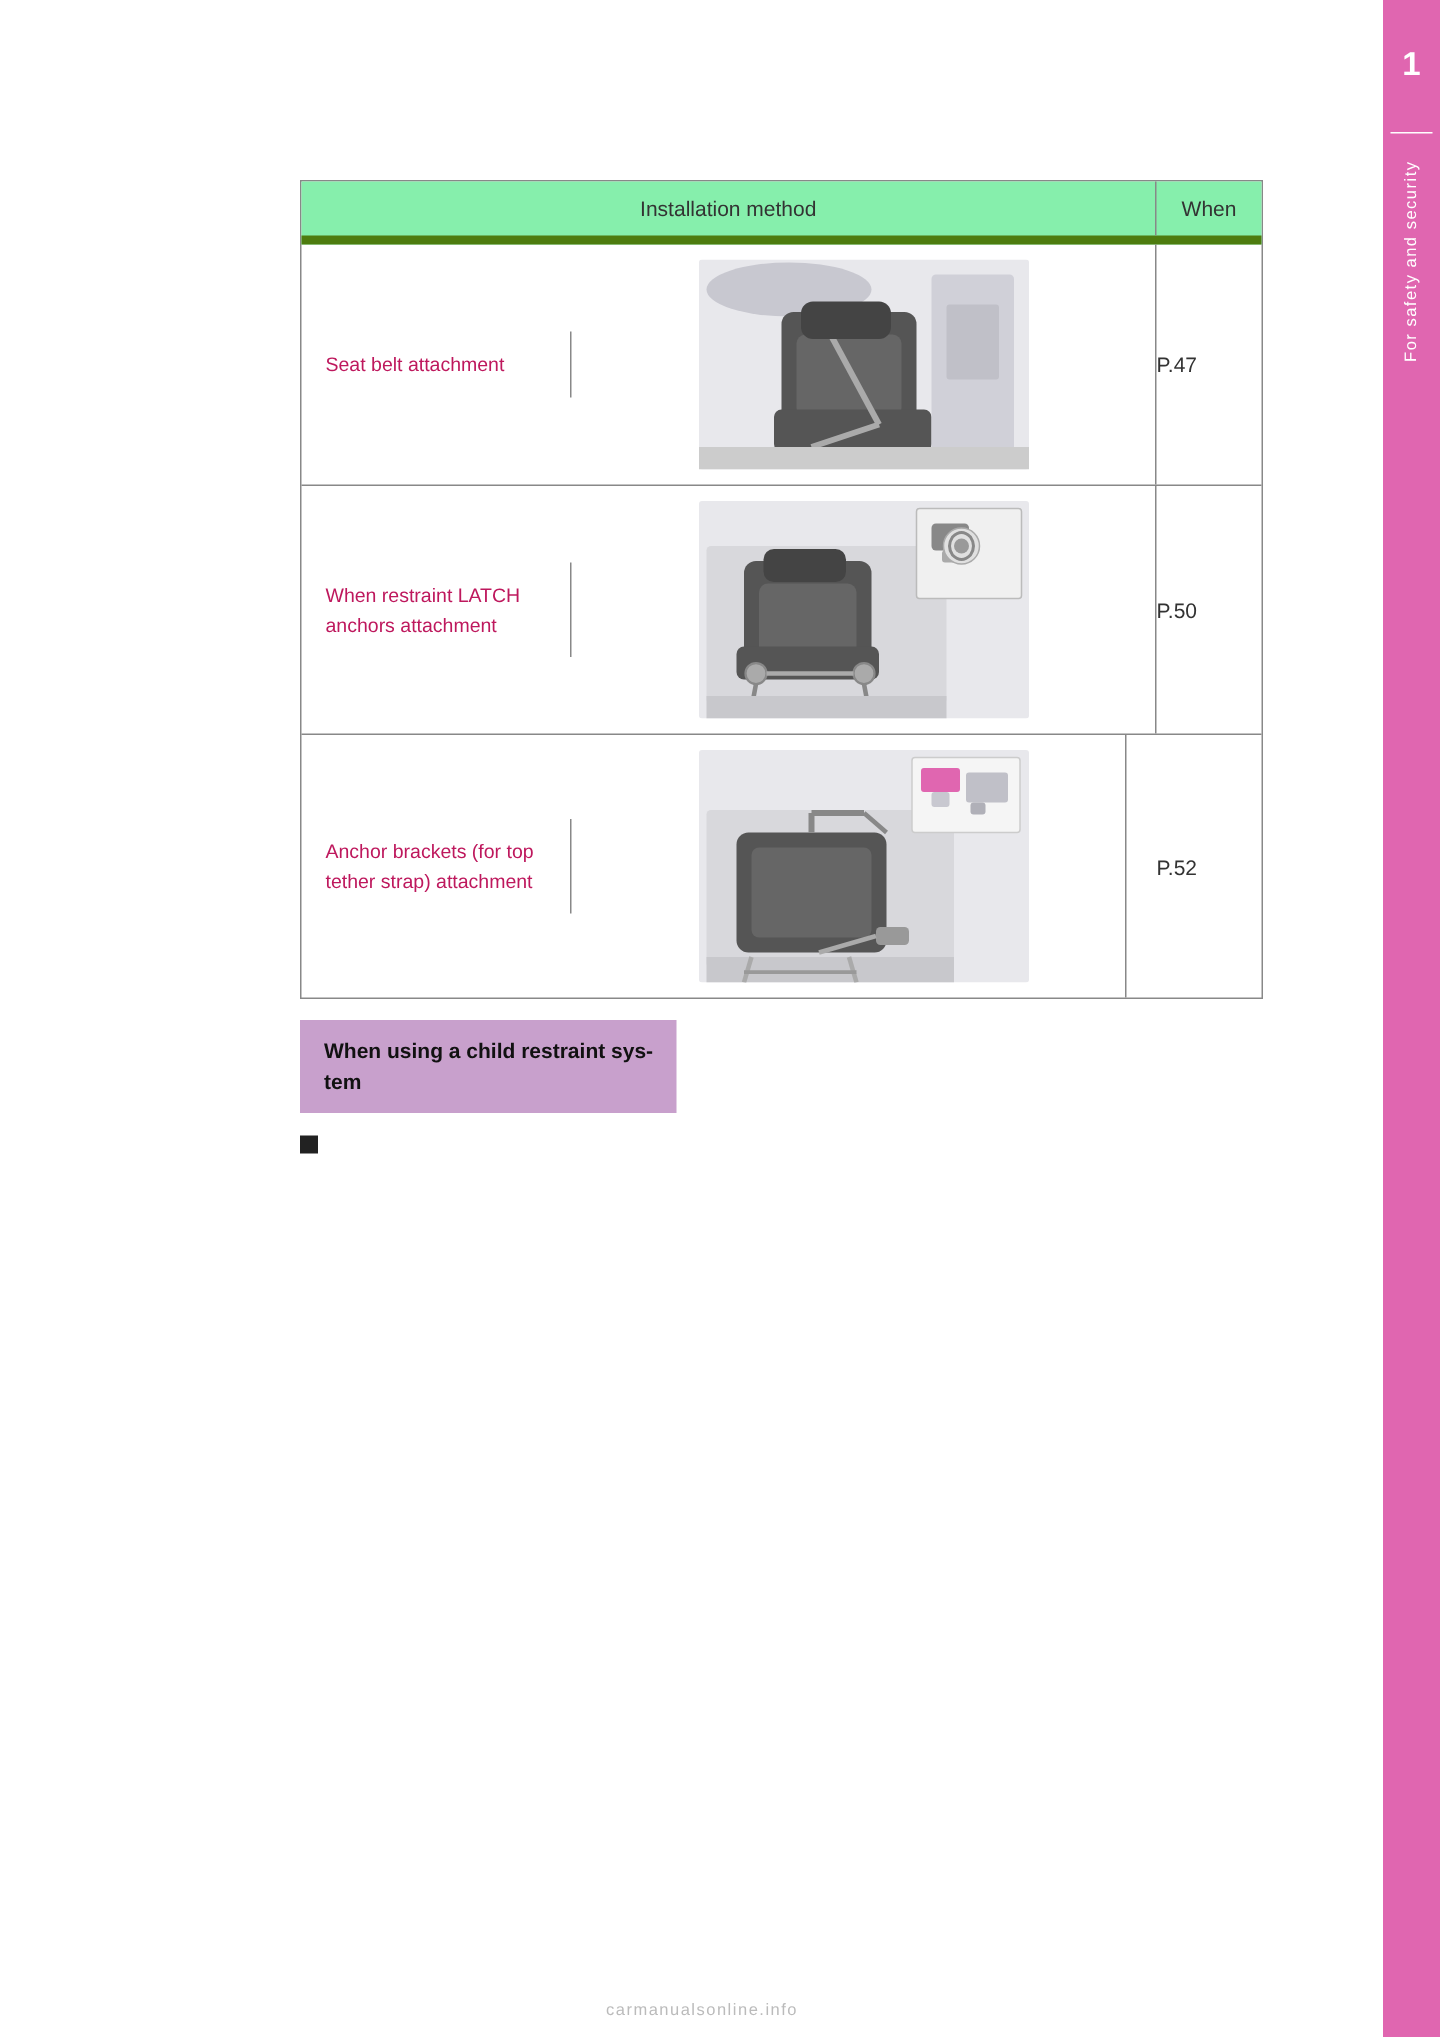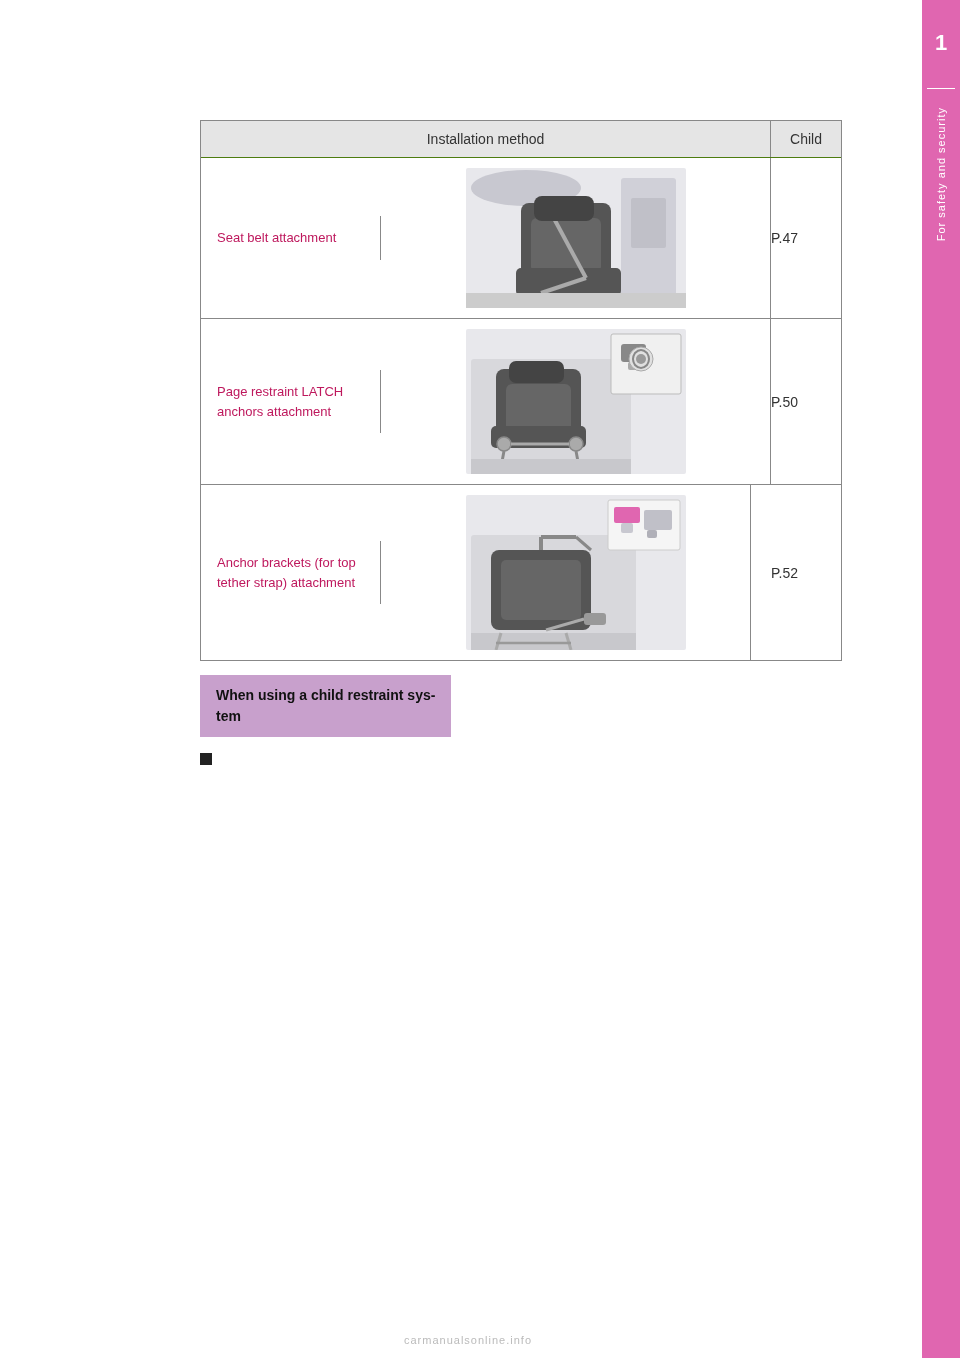--- a/index.html
+++ b/index.html
@@ -104,22 +104,22 @@
       display: flex;
       align-items: center;
       justify-content: flex-start;
       font-size: 14px;
       color: #333;
     }
 
     
     .table-header-row {
       display: flex;
-      border-bottom: 1px solid #4d7c0f;
-      background: #e5e5e5;
+      border-bottom: 6px solid #4d7c0f;
+      background: #86efac;
     }
 
     .th-method {
       flex: 1;
       text-align: center;
       padding: 10px;
       font-size: 14px;
       color: #333;
       border-right: 1px solid #888;
     }
@@ -141,21 +141,21 @@
   <div class="sidebar-text">For safety and security</div>
 </div>
 
 <div class="main-content">
 
   <div style="margin-top: 60px; margin-left: 120px;">
     <div class="table-wrapper">
 
       <div class="table-header-row">
         <div class="th-method">Installation method</div>
-        <div class="th-page">Child</div>
+        <div class="th-page">When</div>
       </div>
 
       <div class="table-row-item">
         <div class="cell-method">
           <span>Seat belt attachment</span>
         </div>
         <div class="cell-image">
 
           <svg width="220" height="140" viewBox="0 0 220 140">
 
@@ -179,21 +179,21 @@
             <rect x="0" y="125" width="220" height="15" fill="#ccc"></rect>
           </svg>
         </div>
         <div class="cell-page">
           <span>P.47</span>
         </div>
       </div>
 
       <div class="table-row-item">
         <div class="cell-method">
-          <span style="white-space: pre-line; font-size:13px;">Page restraint LATCH
+          <span style="white-space: pre-line; font-size:13px;">When restraint LATCH
 anchors attachment</span>
         </div>
         <div class="cell-image">
 
           <svg width="220" height="145" viewBox="0 0 220 145">
 
             <rect x="0" y="0" width="220" height="145" fill="#e8e8ec" rx="2"></rect>
 
             <rect x="5" y="30" width="160" height="105" rx="3" fill="#d8d8dc"></rect>
 

